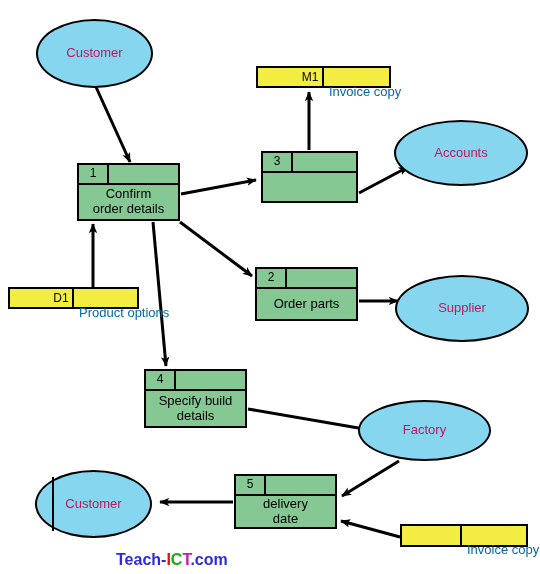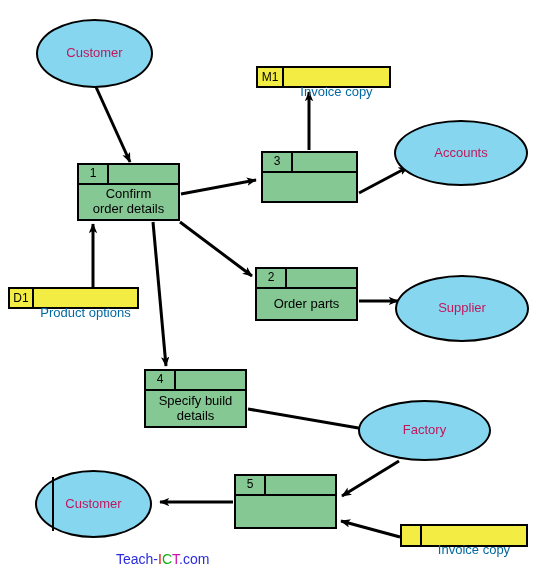--- a/index.html
+++ b/index.html
@@ -90,20 +90,21 @@
   }
   
   .store {
     position: absolute;
     box-sizing: border-box;
     background: #f2ec43;
     border: 2px solid #000000;
     display: flex;
     align-items: stretch;
     z-index: 3;
+    padding-left: 40px;
   }
   .store .store-id {
     box-sizing: border-box;
     border-right: 2px solid #000000;
     font-size: 12px;
     line-height: 18px;
     text-align: center;
     color: #000000;
     padding: 0 2px;
     flex: 0 0 auto;
@@ -117,22 +118,22 @@
     color: #0369a1;
     padding: 0 5px;
     white-space: nowrap;
     margin-top: 23px;
   }
   
   #watermark {
     position: absolute;
     left: 116px;
     top: 551px;
-    font-size: 14px;
-    font-weight: normal;
+    font-size: 16px;
+    font-weight: bold;
     letter-spacing: 0px;
     z-index: 4;
     white-space: nowrap;
   }
   #watermark span { display: inline; }
 </style>
 </head>
 <body>
 
 <div id="canvas">
@@ -219,20 +220,21 @@
       <div class="proc-head-rest"></div>
     </div>
     <div class="proc-body">Specify build<br>details</div>
   </div>
 
   <div class="process" id="p4" style="left: 234px; top: 474px; width: 103px; height: 55px; background: rgb(133, 200, 148);">
     <div class="proc-head">
       <div class="proc-id">5</div>
       <div class="proc-head-rest"></div>
     </div>
+    <div class="proc-body">delivery<br>date</div>
   </div>
 
   <div class="store" id="s0" style="left: 256px; top: 66px; width: 135px; height: 22px; background: rgb(242, 236, 67);">
     <div class="store-id" style="width: 26px;">M1</div>
     <div class="store-label">Invoice copy</div>
   </div>
 
   <div class="store" id="s1" style="left: 8px; top: 287px; width: 131px; height: 22px; background: rgb(242, 236, 67);">
     <div class="store-id" style="width: 24px;">D1</div>
     <div class="store-label">Product options</div>

